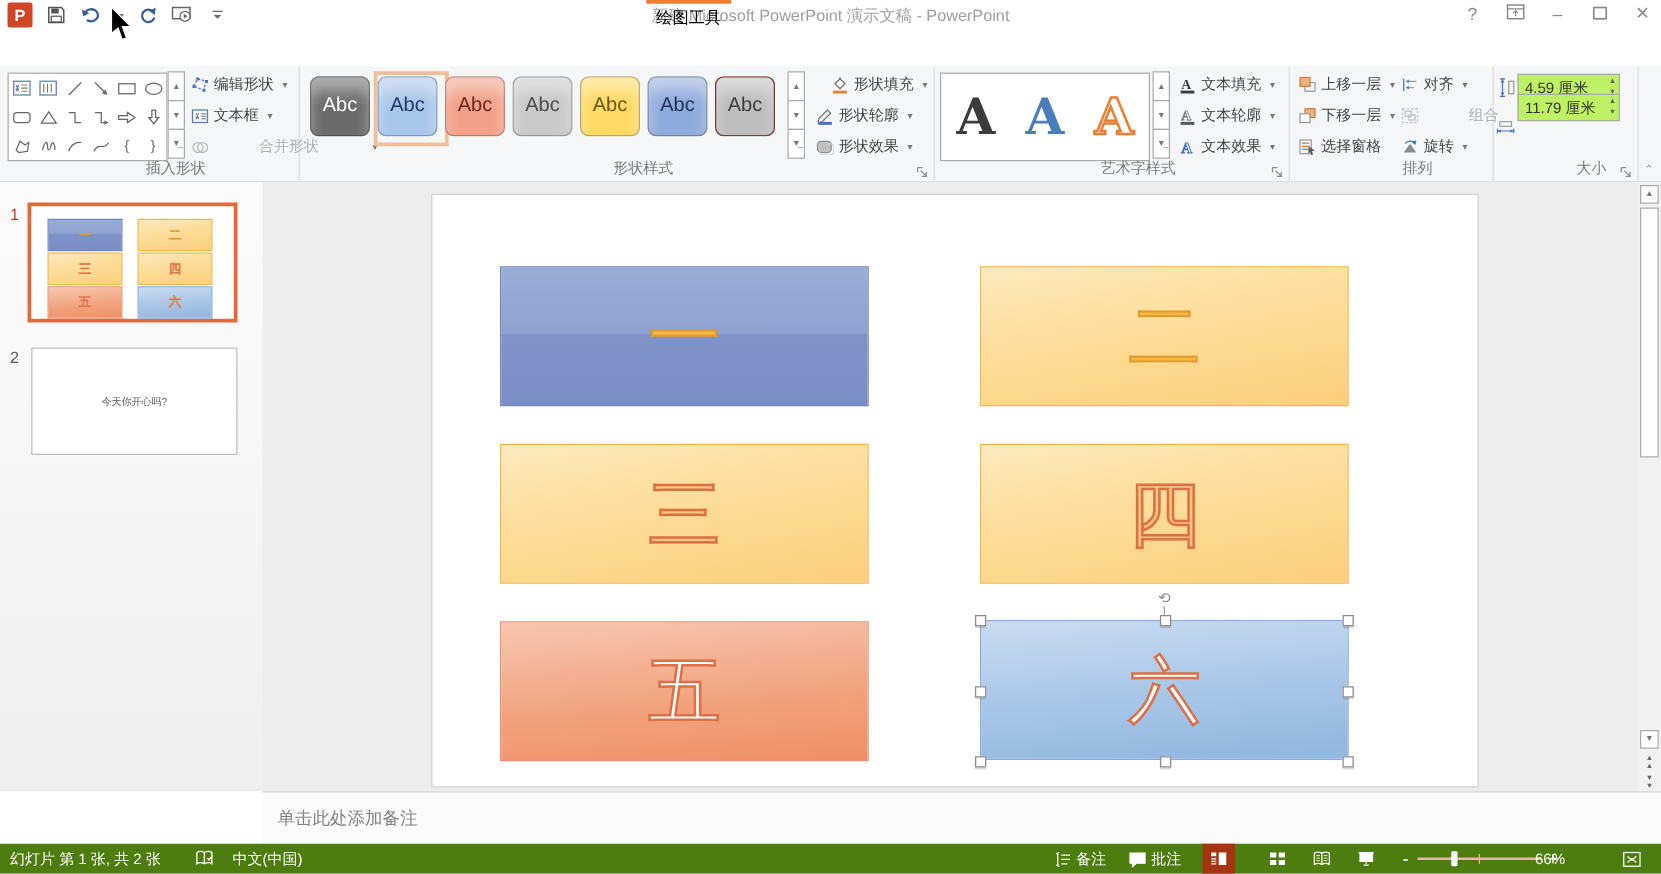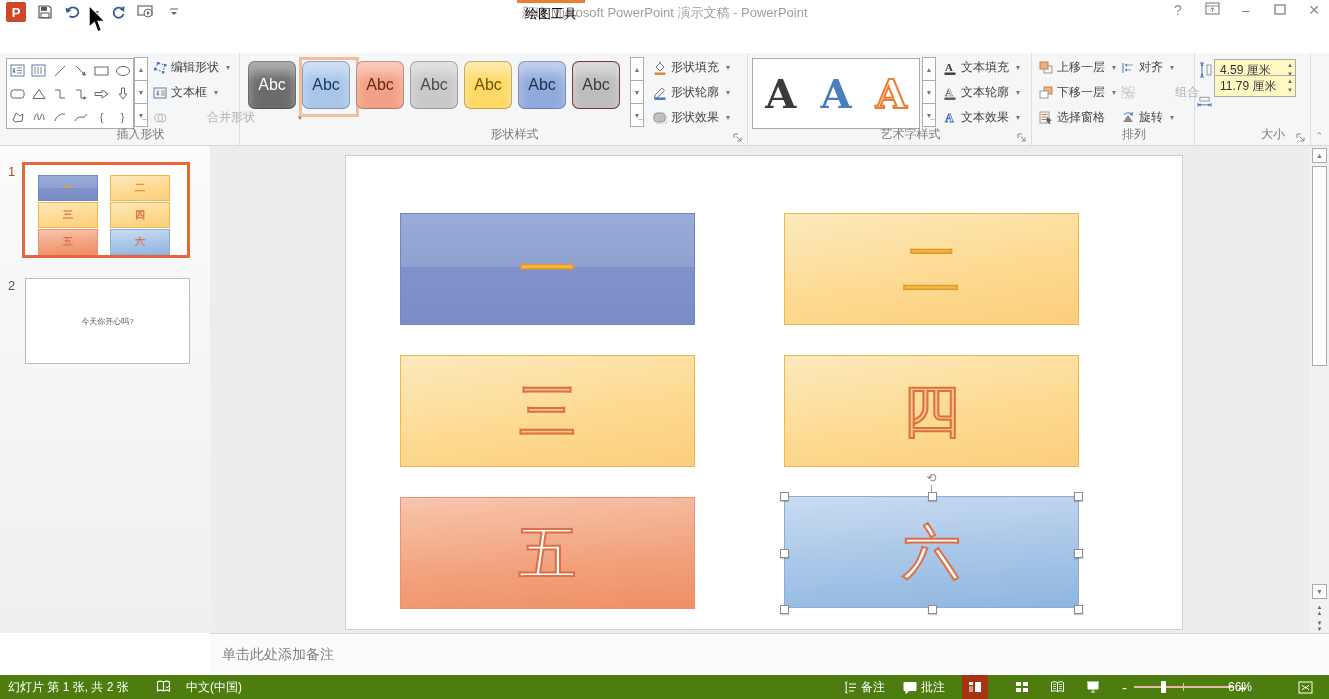--- a/index.html
+++ b/index.html
@@ -45,21 +45,21 @@
   .chip-sel{position:absolute;top:4px;width:54px;height:54px;border:3px solid #F2BE9A;}
 
   
   .wa-box{position:absolute;left:4px;top:5px;width:166px;height:69px;background:#fff;border:1px solid #ababab;display:flex;align-items:center;justify-content:space-around;}
   .waA{font-size:40px;font-weight:bold;line-height:1;font-family:"DejaVu Serif",serif;}
   .waA.black{color:#3b3b3b;}
   .waA.blue{color:#4a7ebb;}
   .waA.orange{color:#fff;-webkit-text-stroke:2px #ED7D31;text-shadow:0 0 1px #ED7D31;}
 
   
-  .spinbox{position:absolute;width:82px;height:22px;background:#fef9c3;border:1px solid #ababab;font-size:12px;color:#333;display:flex;align-items:center;padding-left:5px;box-sizing:border-box;}
+  .spinbox{position:absolute;width:82px;height:22px;background:#bef264;border:1px solid #ababab;font-size:12px;color:#333;display:flex;align-items:center;padding-left:5px;box-sizing:border-box;}
   .spinarrows{position:absolute;right:2px;top:1px;display:flex;flex-direction:column;font-size:6px;color:#666;line-height:9px;}
 
   .collapse-ribbon{position:absolute;right:6px;bottom:4px;color:#888;font-size:9px;}
 
   
   .mainarea{position:absolute;left:0;top:146px;width:1329px;height:487px;background:#ededed;}
   .thumbs{position:absolute;left:0;top:0;width:210px;height:487px;background:linear-gradient(180deg,#fbfbfb,#efefef);}
   .thumb1-border{position:absolute;left:22px;top:16px;width:168px;height:96px;border:3px solid #E8663C;background:#fff;box-sizing:border-box;}
   .thumb-num{position:absolute;font-size:13px;}
   .mini{position:absolute;width:58px;height:24px;display:flex;align-items:center;justify-content:center;font-size:10px;font-family:"DejaVu Serif",serif;}
@@ -302,21 +302,21 @@
       <div class="chip" style="left:116px;background:#f2a188;color:#6d2513;">Abc</div>
       <div class="chip" style="left:170px;background:#c9c9c9;color:#4a4a4a;">Abc</div>
       <div class="chip" style="left:224px;background:#ffd966;color:#6d5400;">Abc</div>
       <div class="chip" style="left:278px;background:#8faadc;color:#1d2f52;">Abc</div>
       <div class="chip" style="left:332px;background:#bdbdbd;color:#3b3b3b;box-shadow:inset 0 0 0 1px #7a3c2e, inset 0 12px 12px rgba(255,255,255,.45);">Abc</div>
       <div class="scrollcol" style="left:390px;">
         <div>▲</div>
         <div>▼</div>
         <div>▼̲</div>
       </div>
-      <div class="rbtn abs" style="left:412px;top:6px;">
+      <div class="rbtn abs" style="left:424px;top:6px;">
         <span class="icon14">
             <svg width="14" height="14" viewBox="0 0 14 14">
               <path d="M3 6 L7 2 L11 6 L7 10 Z" fill="none" stroke="#777"></path>
               <path d="M7 2 V0.5" stroke="#777"></path>
               <rect x="1.5" y="11.5" width="11" height="2.4" fill="#ED7D31"></rect>
             </svg>
           </span>
         <span>形状填充</span>
           <span class="dd">▾</span>
       </div>

